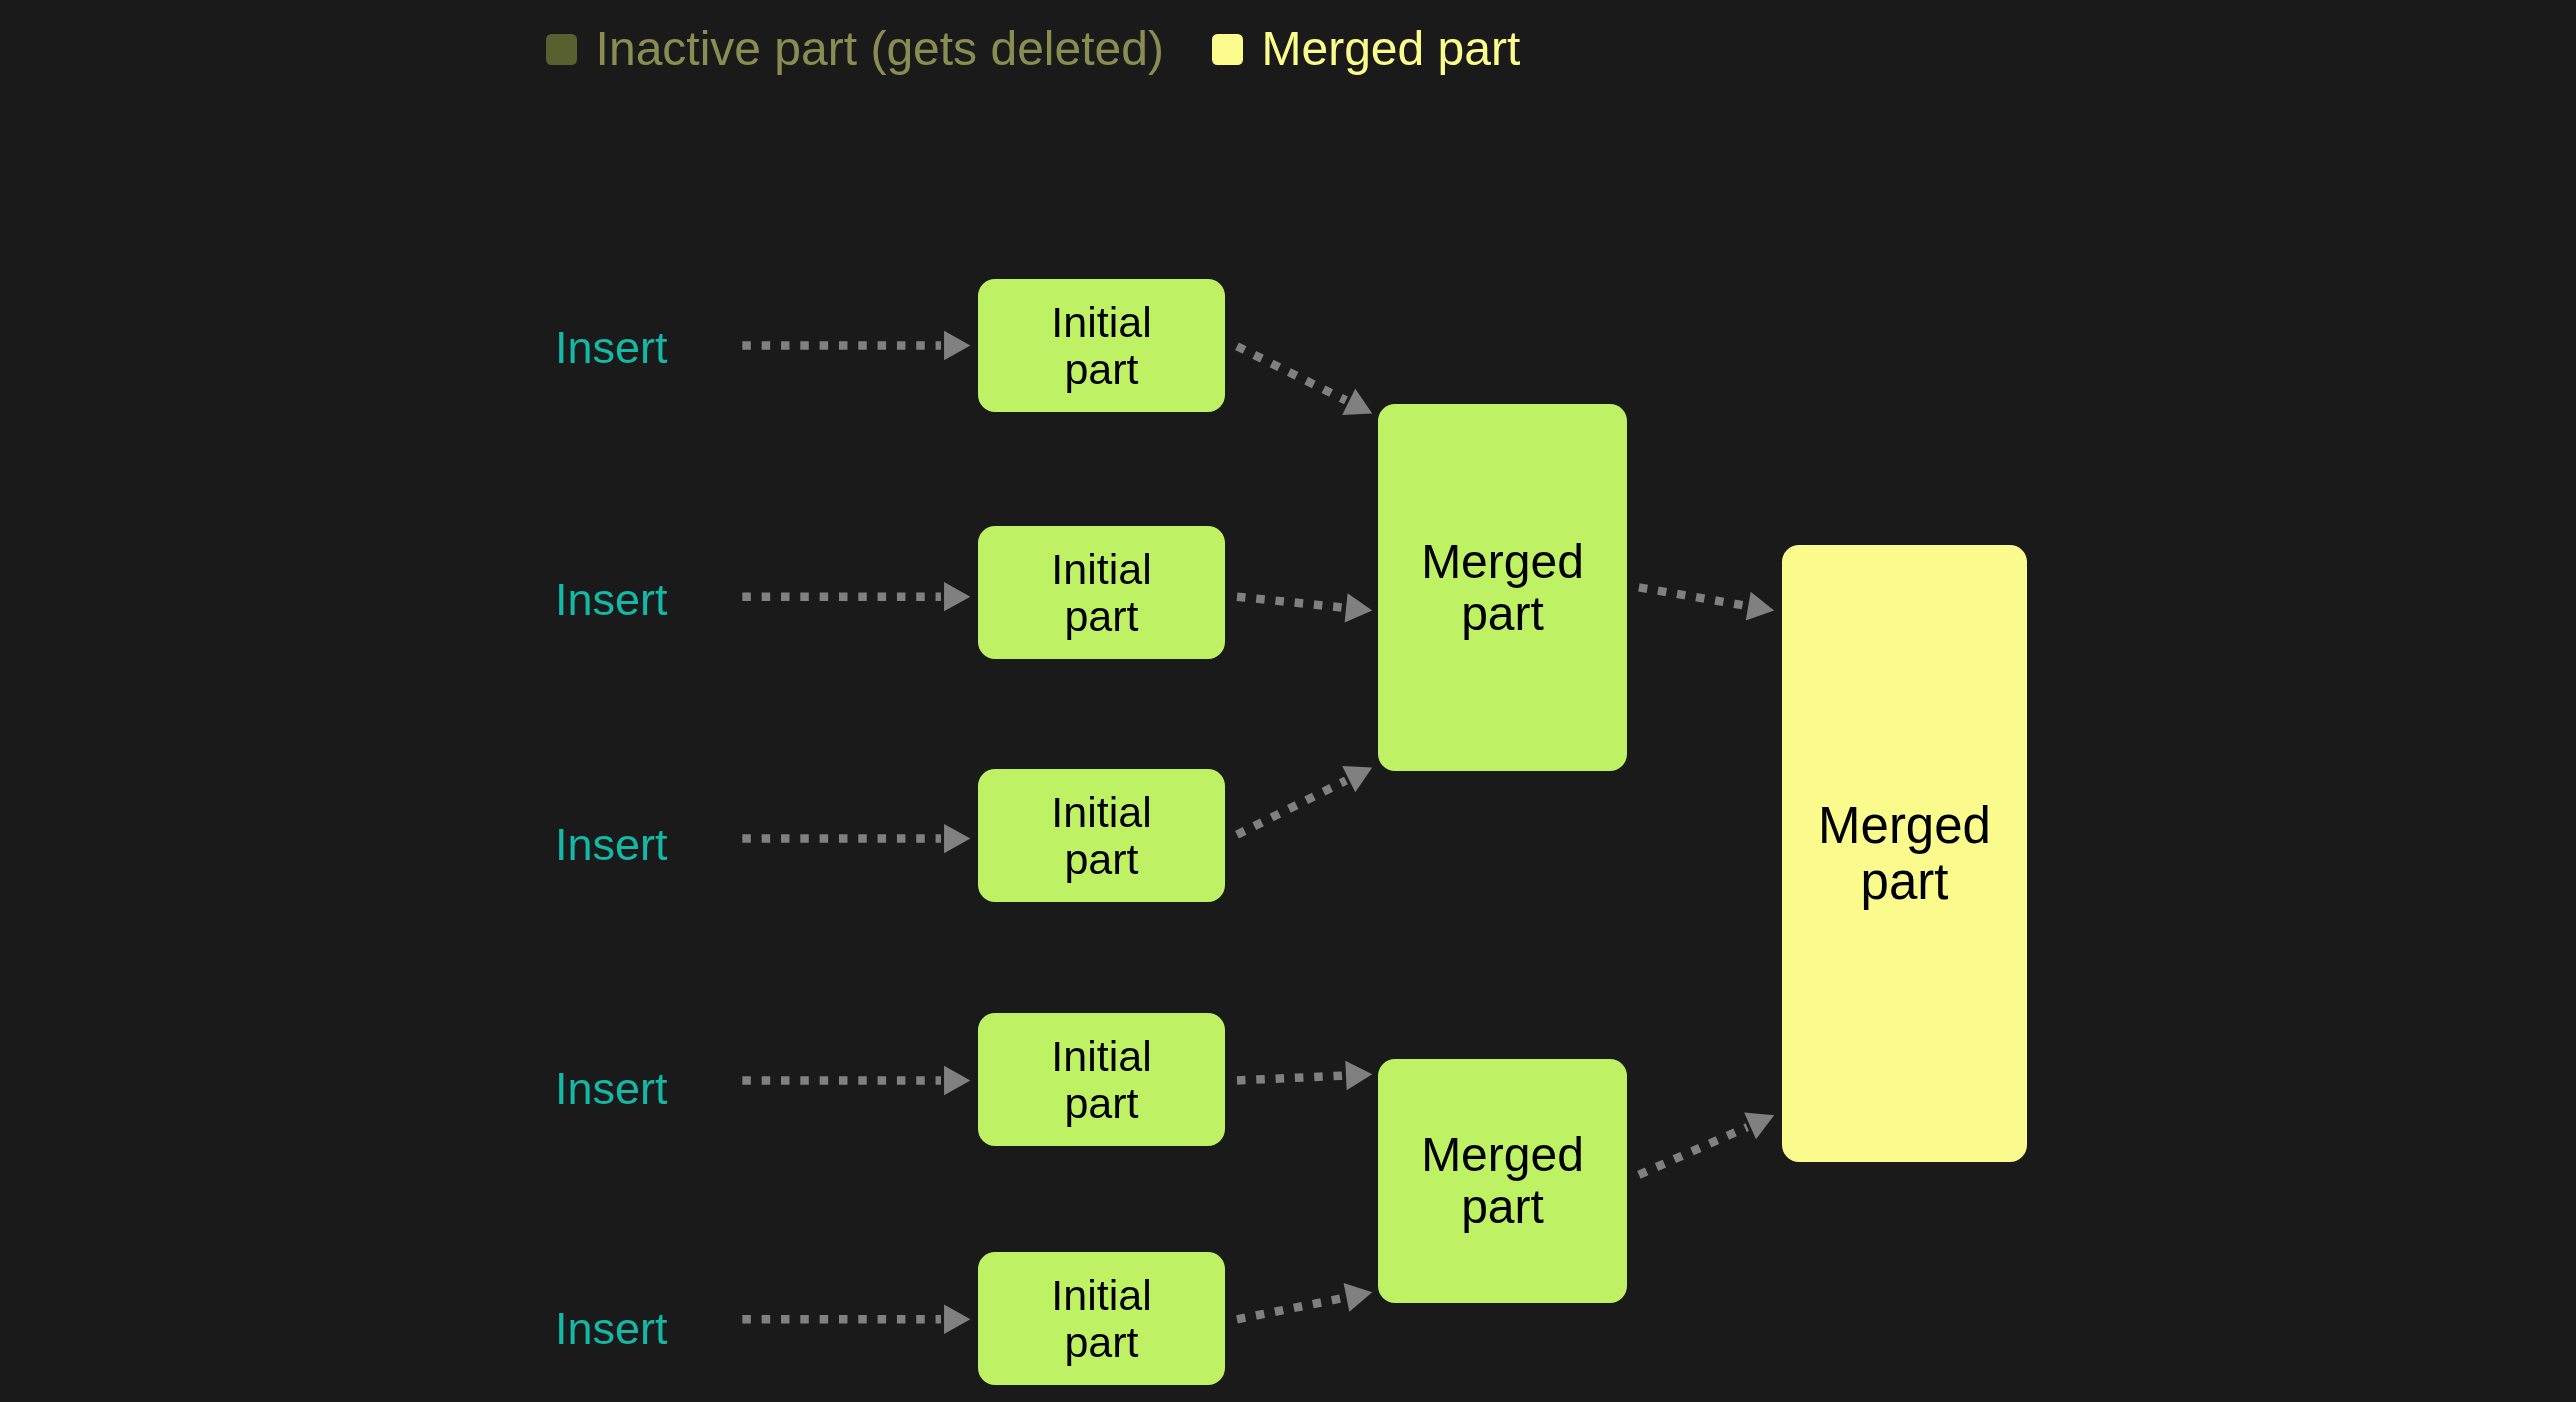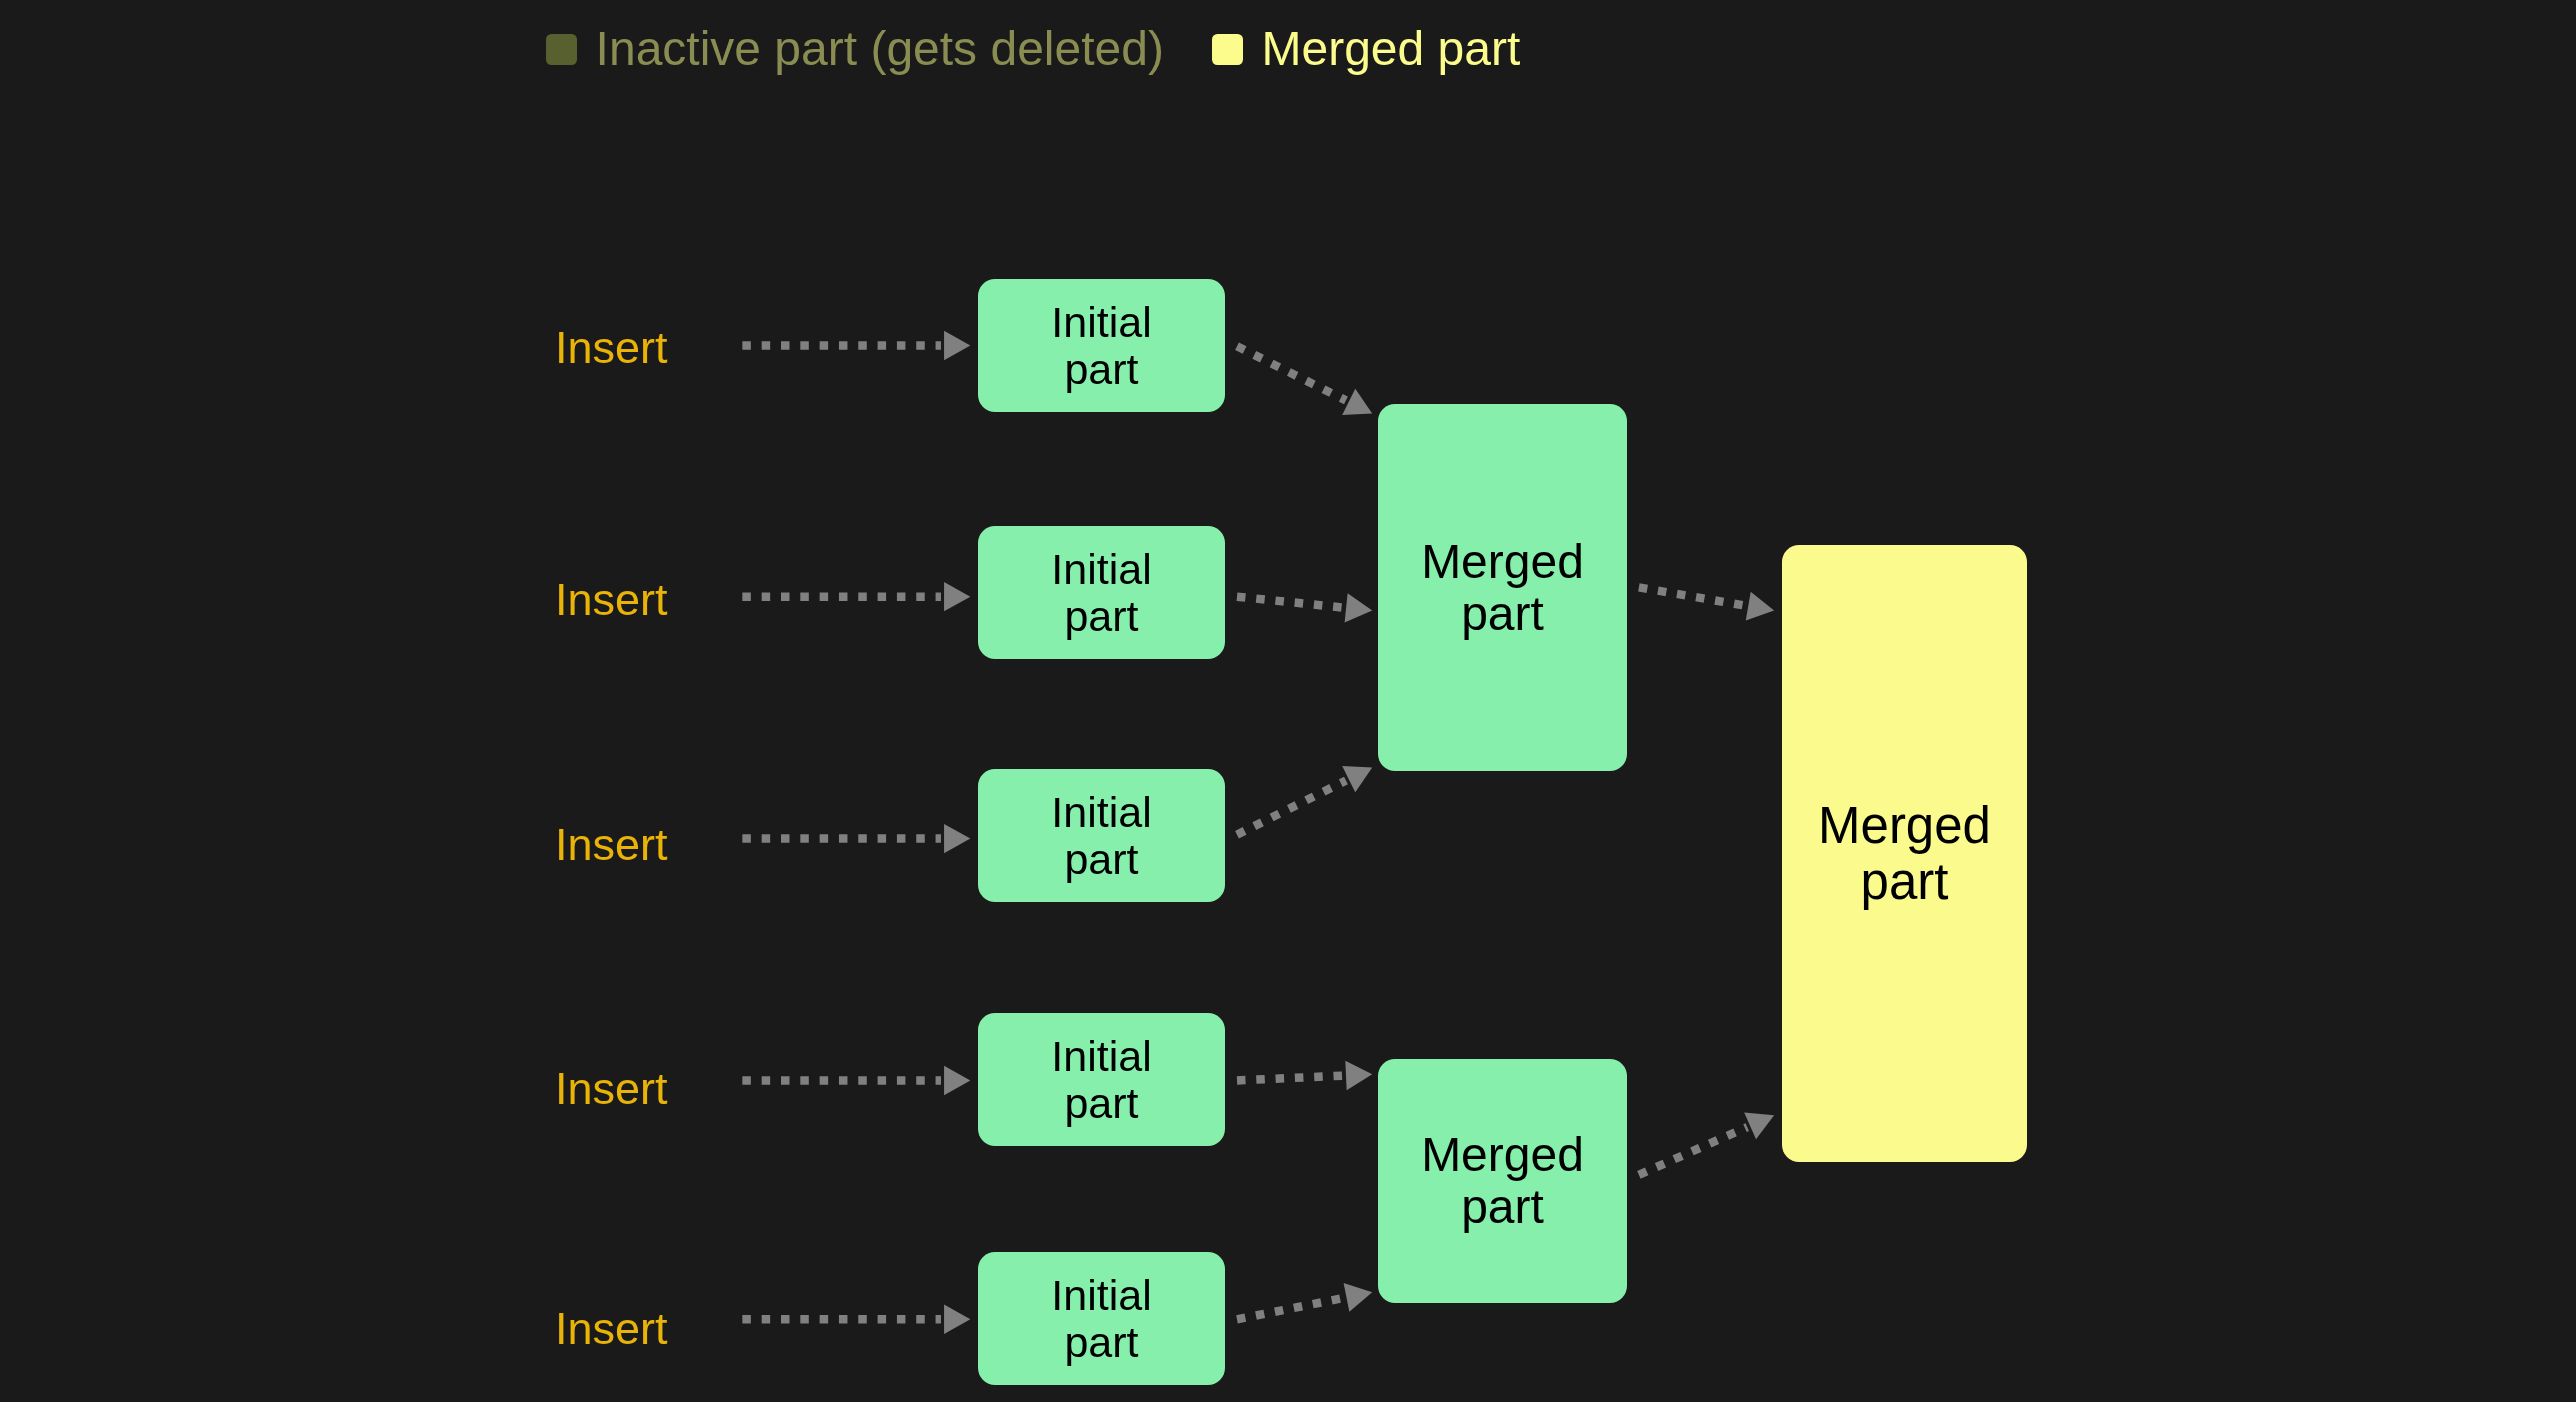--- a/index.html
+++ b/index.html
@@ -53,27 +53,27 @@
     box-sizing: border-box;
     display: flex;
     align-items: center;
     justify-content: center;
     text-align: center;
     color: #000000;
     font-size: 43px;
     line-height: 1.08;
     border-radius: 17px;
   }
-  .node.inactive { background: #86efac; }
+  .node.inactive { background: #bef264; }
   .node.active   { background: #fbfb8d; }
 
   
   .insert-label {
     position: absolute;
-    color: #eab308;
+    color: #14b8a6;
     font-size: 45px;
     line-height: 1;
     white-space: nowrap;
   }
 
   
   #arrows {
     position: absolute;
     left: 0; top: 0;
     width: 2576px;

